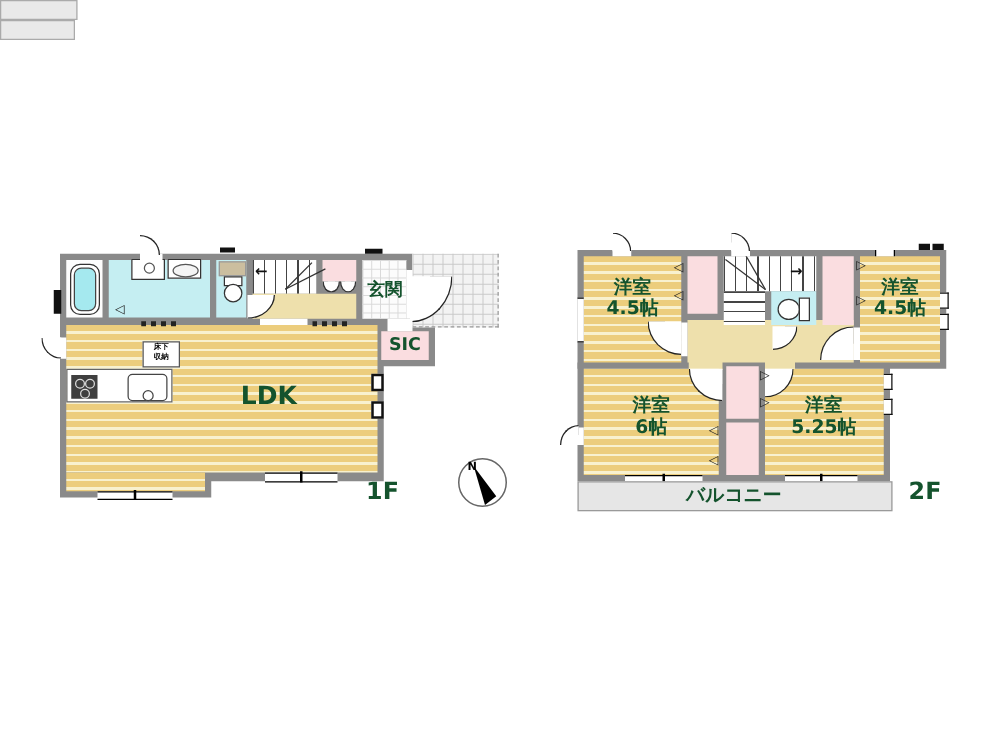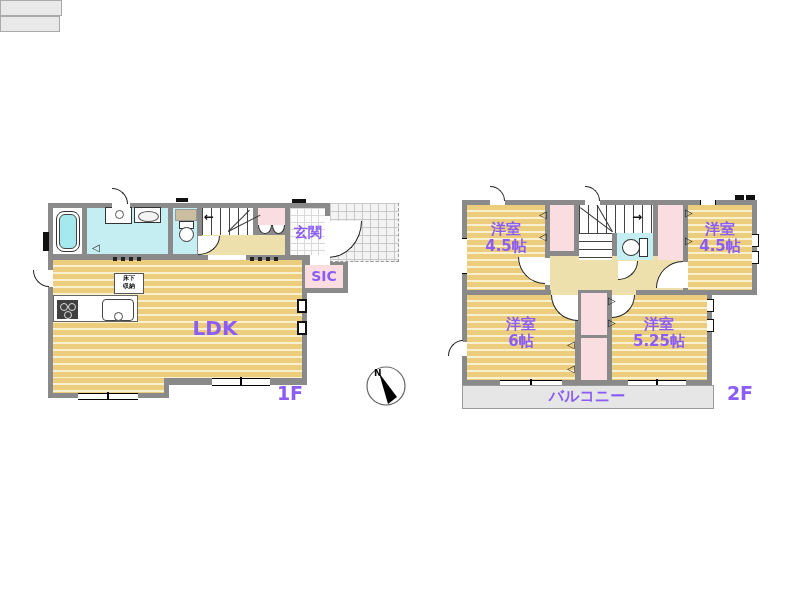--- a/index.html
+++ b/index.html
@@ -27,21 +27,21 @@
   .arc-q1{border-radius:0 100% 0 0;border-left:none;border-bottom:none;}
   .arc-q2{border-radius:100% 0 0 0;border-right:none;border-bottom:none;}
   .arc-q3{border-radius:0 0 0 100%;border-right:none;border-top:none;}
   .arc-q4{border-radius:0 0 100% 0;border-left:none;border-top:none;}
   .win-h{position:absolute;background:#fff;border-top:1px solid #000;border-bottom:1px solid #000;}
   .win-v{position:absolute;background:#fff;border-top:1px solid #000;border-bottom:1px solid #000;}
   .blackmark{position:absolute;background:#111;}
   .hook{position:absolute;background:#fff;border:1px solid #111;border-left:none;}
   .dash{position:absolute;background-image:repeating-linear-gradient(90deg,#222 0px,#222 4px,transparent 4px,transparent 8px);}
   .diag{position:absolute;height:1.3px;background:#333;transform-origin:0 0;}
-  .lbl{position:absolute;font-weight:700;color:#8b5cf6;text-align:center;line-height:1.15;}
+  .lbl{position:absolute;font-weight:700;color:#14532d;text-align:center;line-height:1.15;}
   .fixture{position:absolute;background:#fff;border:1.4px solid #333;box-sizing:border-box;}
   .bifold{position:absolute;display:flex;}
   .bifold span{display:block;flex:1;background:#fff;border:1px solid #333;border-top:none;
                border-radius:0 0 50% 50% / 0 0 100% 100%;}
   .tri{position:absolute;color:#222;font-size:10px;line-height:10px;}
   .arrow{position:absolute;color:#111;font-size:12px;font-weight:700;line-height:12px;}
 </style>
 </head>
 <body>
 
@@ -125,25 +125,25 @@
     </div>
     <div class="win-h" style="left:212px;top:378px;width:58px;height:6px;">
       <div class="abs" style="left:28px;top:-2px;width:1.5px;height:9px;background:#000;"></div>
     </div>
     <div class="abs" style="left:297px;top:299px;width:10px;height:14px;background:#fff;border:2px solid #111;box-sizing:border-box;"></div>
     <div class="abs" style="left:297px;top:321px;width:10px;height:14px;background:#fff;border:2px solid #111;box-sizing:border-box;"></div>
     <div class="terrace" style="left:78px;top:399px;width:60px;height:14px;"></div>
     <div class="terrace" style="left:212px;top:386px;width:58px;height:14px;"></div>
 
     <div class="lbl" style="left:150px;top:305px;width:130px;">
-      <div style="font-size:20px;margin-top:12px;">LDK</div>
+      <div style="font-size:20px;">LDK</div>
     </div>
     <div class="lbl" style="left:287px;top:224px;width:42px;font-size:14px;">玄関</div>
     <div class="lbl" style="left:303px;top:268px;width:42px;font-size:14px;">SIC</div>
-    <div class="lbl" style="left:268px;top:383px;width:44px;font-size:19px;">1F</div>
+    <div class="lbl" style="left:284px;top:383px;width:44px;font-size:19px;">1F</div>
   </div>
 
   <svg class="abs" style="left:361px;top:360px;" width="48" height="48" viewBox="0 0 48 48">
     <circle cx="25" cy="26" r="19" fill="#ffffff" stroke="#666" stroke-width="1.2"></circle>
     <polygon points="18,13 27,44 36,37" fill="#000000"></polygon>
     <text x="13" y="16" font-size="9" font-weight="bold" fill="#000">N</text>
   </svg>
 
   <div>
 

